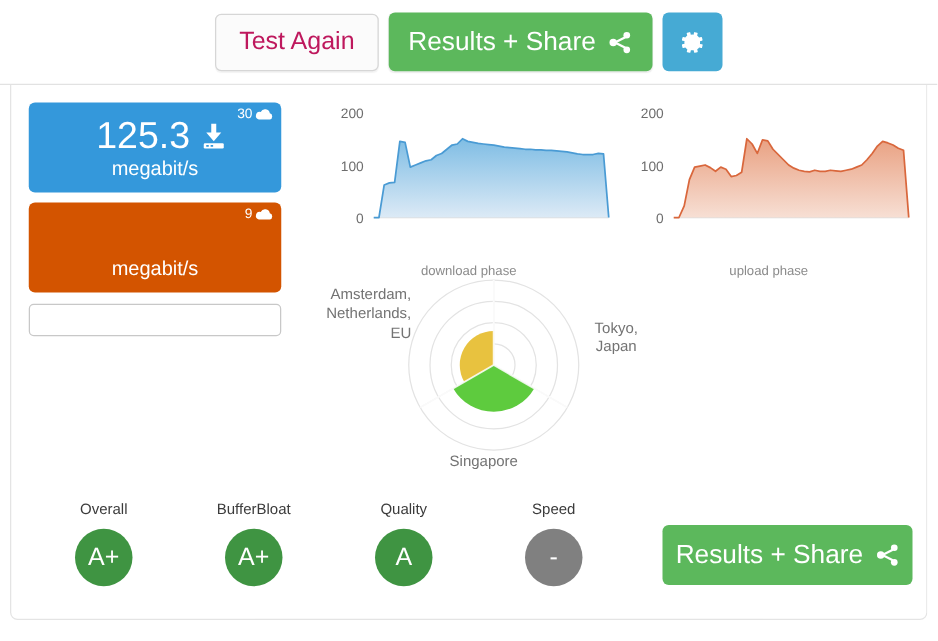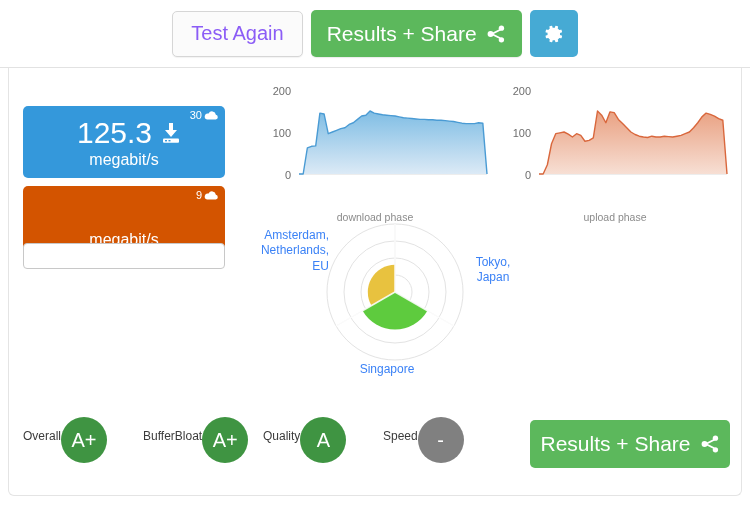--- a/index.html
+++ b/index.html
@@ -44,21 +44,21 @@
     display: inline-flex;
     align-items: center;
     justify-content: center;
     gap: 9px;
     box-sizing: border-box;
   }
 
   .btn-test-again {
     background: #fbfbfb;
     border: 1px solid #d6d6d6;
-    color: #8b5cf6;
+    color: #be185d;
     font-size: 20px;
     height: 46px;
     padding: 0 18px;
     box-shadow: 0 1px 1px rgba(0,0,0,0.05);
   }
 
   .btn-results-share {
     background: #5cb85c;
     color: #ffffff;
     font-size: 21px;
@@ -94,21 +94,20 @@
 
   
   .speed-panel {
     position: absolute;
     left: 14px;
     width: 202px;
     height: 72px;
     border-radius: 5px;
     color: #ffffff;
     box-sizing: border-box;
-    margin-top: 24px;
   }
   .speed-download { top: 14px; background: #3498db; }
   .speed-upload   { top: 94px; background: #d35400; }
 
   .speed-main {
     position: absolute;
     left: 0; right: 0;
     top: 12px;
     display: flex;
     align-items: center;
@@ -181,41 +180,41 @@
   .radar-wrap {
     position: absolute;
     left: 248px;
     top: 152px;
     width: 276px;
     height: 160px;
   }
   .radar-label {
     position: absolute;
     font-size: 12px;
-    color: #3b82f6;
+    color: #737373;
     line-height: 1.28;
     white-space: pre-line;
   }
   .radar-label-left   { left: -38px; top: 8px;  width: 110px; text-align: right; }
   .radar-label-right  { left: 198px; top: 15px; width: 76px;  text-align: center; margin-top: 20px; }
   .radar-label-bottom { left: 40px;  top: 142px; width: 180px; text-align: center; }
 
   
   .grades {
     position: absolute;
     left: 14px;
     top: 332px;
     width: 480px;
     height: 80px;
     display: flex;
   }
   .grade {
     flex: 1;
     display: flex;
-    flex-direction: row;
+    flex-direction: column;
     align-items: center;
   }
   .grade-label {
     font-size: 12px;
     color: #3b3b3b;
     margin-bottom: 9px;
   }
   .grade-circle {
     width: 46px;
     height: 46px;

